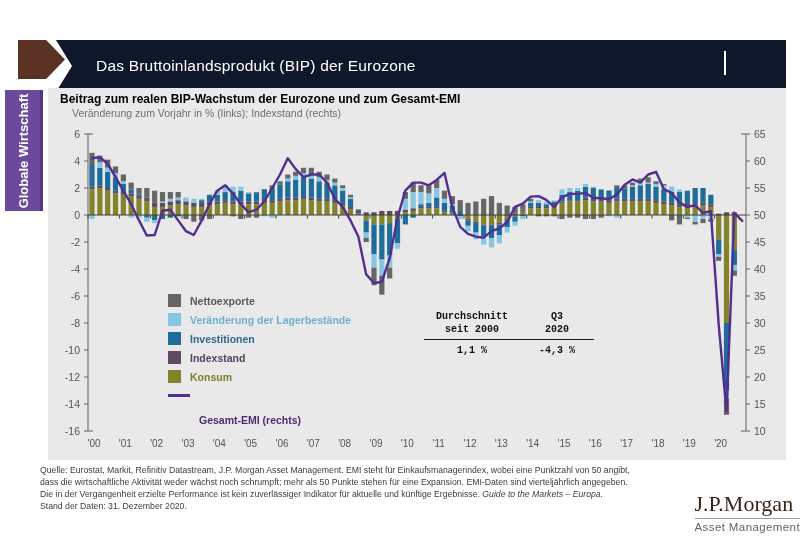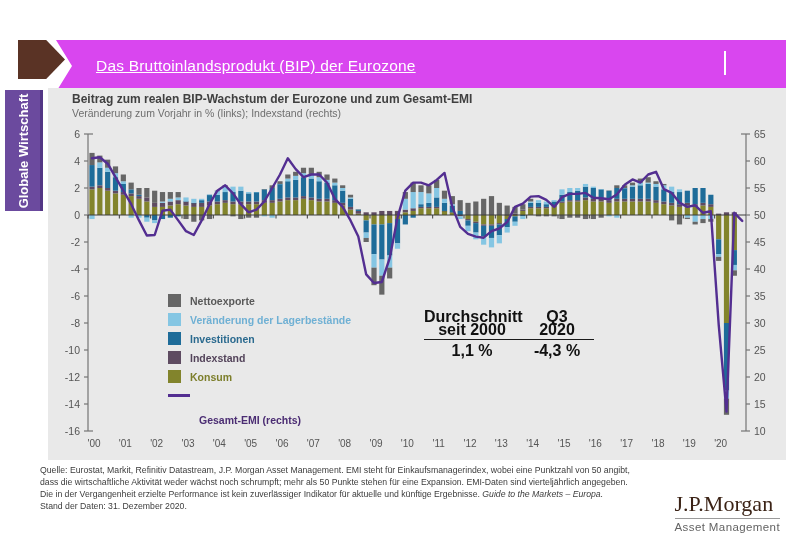--- a/index.html
+++ b/index.html
@@ -2,65 +2,65 @@
 <html><head>
 <meta charset="utf-8">
 <style>
   html,body{margin:0;padding:0;background:#fff;}
   .page{position:relative;width:800px;height:554px;background:#ffffff;overflow:hidden;
         font-family:"Liberation Sans",sans-serif;-webkit-font-smoothing:antialiased;}
 
   
   .header-chevron{position:absolute;left:18px;top:40px;width:47px;height:39px;background:#5a3325;
         clip-path:polygon(0 0,60% 0,100% 50%,60% 100%,0 100%);}
-  .header-bar{position:absolute;left:56px;top:40px;width:730px;height:52px;background:#d946ef;
+  .header-bar{position:absolute;left:56px;top:40px;width:730px;height:52px;background:#0f172a;
         clip-path:polygon(0 0,100% 0,100% 100%,0 100%,16px 50%);
-        display:flex;align-items:center;color:#fff;text-decoration:underline;}
+        display:flex;align-items:center;color:#fff;}
   .header-title{padding-left:40px;font-size:15.5px;font-weight:500;letter-spacing:.2px;}
   .header-meta{margin-left:auto;display:flex;align-items:center;padding-right:20px;gap:13px;flex-direction:column;}
   .gtm{font-size:12.5px;}
   .meta-divider{width:2px;height:24px;background:#fff;display:inline-block;}
   .page-num{font-size:17px;font-weight:500;}
 
   
   .sidebar{position:absolute;left:5px;top:90px;width:35px;height:121px;background:#6b4a9e;
         border-right:3px solid #533685;}
   .sidebar-label{position:absolute;left:50%;top:50%;transform:translate(-50%,-50%) rotate(-90deg);
         white-space:nowrap;color:#fff;font-size:13px;font-weight:bold;}
 
   
   .panel{position:absolute;left:48px;top:88px;width:738px;height:372px;background:#e9e9e9;}
-  .chart-title{position:absolute;left:72px;top:92px;font-size:12px;font-weight:bold;color:#404040;}
+  .chart-title{position:absolute;left:60px;top:92px;font-size:12px;font-weight:bold;color:#000000;}
   .chart-subtitle{position:absolute;left:72px;top:107px;font-size:10.5px;color:#6e6e6e;}
 
   #chart-svg{position:absolute;left:0;top:0;width:800px;height:554px;}
 
   
   .legend{position:absolute;left:168px;top:291px;}
   .legend-row{display:flex;align-items:center;height:19px;}
   .legend-box{width:13px;height:13px;display:inline-block;flex:0 0 13px;}
   .legend-line{width:22px;height:3px;display:inline-block;flex:0 0 22px;margin-right:-9px;}
   .legend-label{margin-left:9px;font-size:10.5px;font-weight:bold;white-space:nowrap;}
   .legend-row.line-row .legend-label{margin-left:18px;margin-top:48px;}
 
   
   .stats{position:absolute;left:424px;top:310px;width:170px;color:#111;}
   .stats-row{display:flex;text-align:center;}
-  .stats .col{font-size:16px;font-weight:bold;line-height:13px;}
+  .stats .col{font-size:10px;font-weight:bold;line-height:13px;font-family:Liberation Mono, monospace;}
   .stats .c1{width:96px;}
   .stats .c2{width:74px;}
   .stats-head{border-bottom:1.5px solid #1a1a1a;padding-bottom:3px;}
   .stats-vals{padding-top:4px;}
 
   
   .footnote{position:absolute;left:40px;top:464px;width:650px;font-size:8.7px;line-height:12px;color:#3c3c3c;}
   .footnote i{font-style:italic;}
 
   
-  .logo{position:absolute;right:20px;top:491px;}
+  .logo{position:absolute;right:0;top:491px;}
   .logo-brand{font-family:"Liberation Serif",serif;font-size:22px;color:#3b2316;
         border-bottom:1px solid #9a9a9a;padding-bottom:1px;}
   .logo-division{font-size:11.5px;color:#636363;margin-top:2px;letter-spacing:.4px;}
 </style>
 </head>
 <body>
 
 <div class="page">
 
   <div class="header-chevron"></div>

